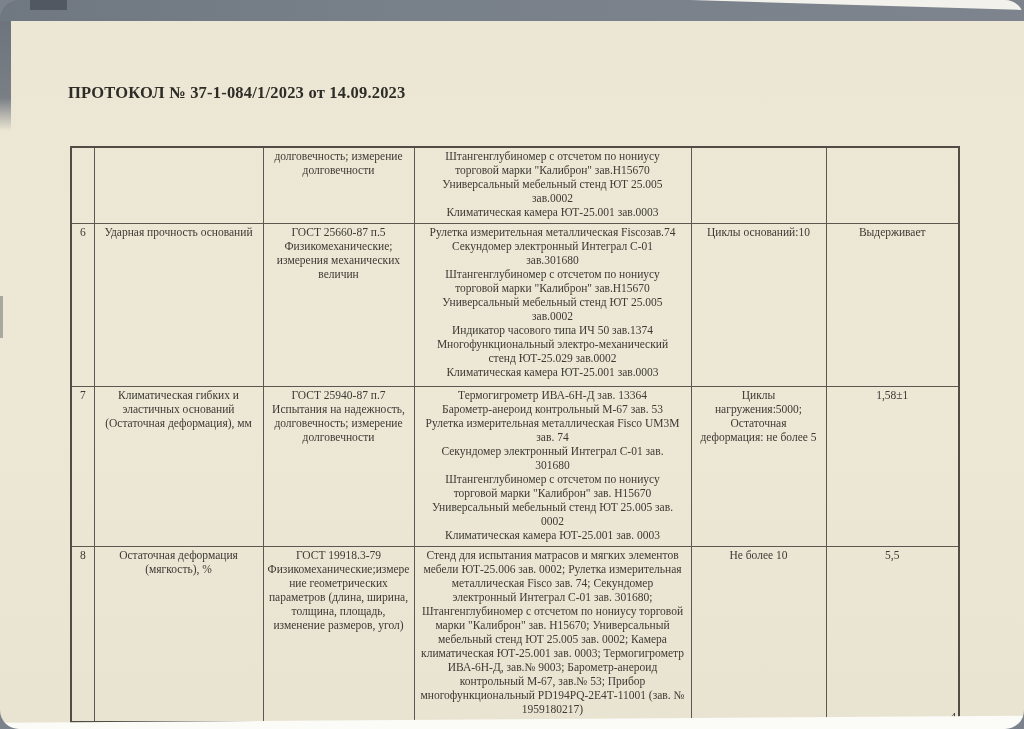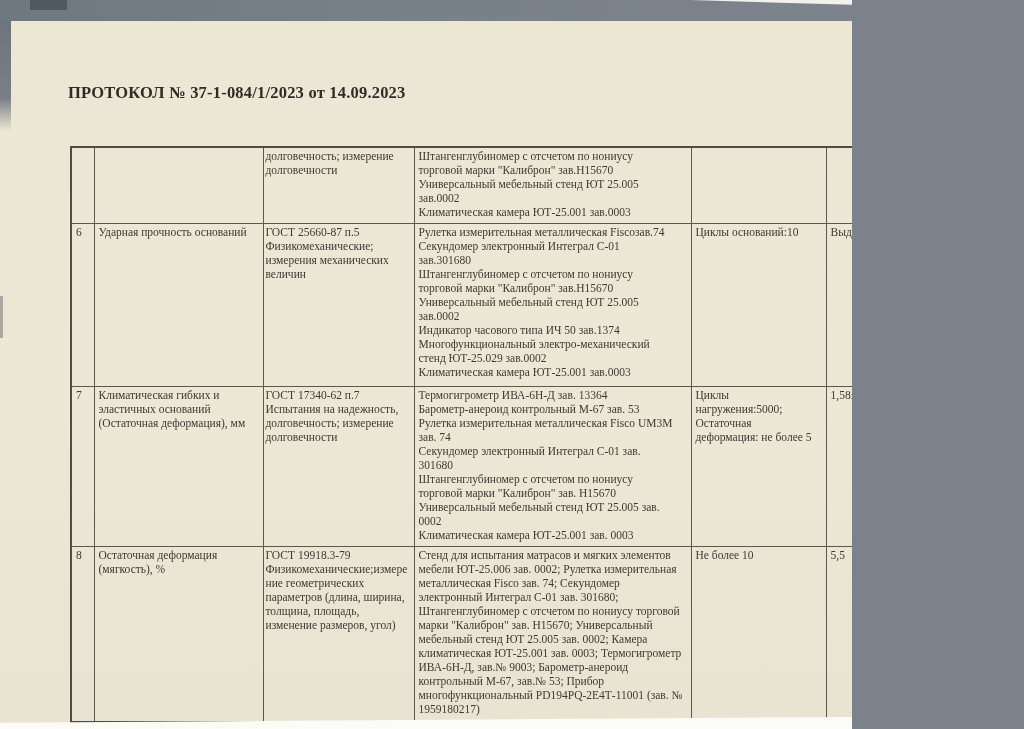--- a/index.html
+++ b/index.html
@@ -1,18 +1,18 @@
 <!DOCTYPE html>
 <html><head>
 <meta charset="utf-8">
 <style>
   html,body{margin:0;padding:0;}
   body{width:1024px;height:729px;overflow:hidden;background:#7b828c;
        font-family:"Liberation Serif","DejaVu Serif",serif;}
-  .stage{position:relative;width:852px;height:729px;overflow:hidden;}
+  .stage{position:relative;width:1024px;height:729px;overflow:hidden;border-radius:19px;}
 
   
   .scan-bar-top{position:absolute;left:0;top:0;width:1024px;height:21px;
     background:linear-gradient(90deg,#6f7781 0%,#78808a 40%,#7d848d 100%);}
   .scan-notch{position:absolute;left:30px;top:0;width:37px;height:10px;background:#515861;}
   .page-edge-top-right{position:absolute;left:690px;top:0;width:334px;height:10px;
     background:#f2f1ec;clip-path:polygon(0 0,100% 0,100% 100%);}
   .left-shadow{position:absolute;left:0;top:21px;width:11px;height:110px;
     background:linear-gradient(180deg,#6d747d 0%,#7a7f85 70%,rgba(122,127,133,0) 100%);}
   .left-tick{position:absolute;left:0;top:296px;width:3px;height:42px;background:#8b8d89;opacity:.7;}
@@ -22,21 +22,21 @@
   
   .paper{position:absolute;left:0;top:21px;width:1024px;height:702px;
     background:linear-gradient(180deg,#ece6d4 0%,#ede7d6 55%,#e9e3d1 100%);}
 
   .title{position:absolute;left:68px;top:62px;margin:0;
     font-size:16.5px;font-weight:bold;letter-spacing:.2px;color:#2e2c26;}
 
   .results-table{position:absolute;left:70px;top:125px;width:888px;
     border-collapse:collapse;table-layout:fixed;
     border:2px solid #504d44;}
-  .results-table td{border:1px solid #5b5850;vertical-align:top;
+  .results-table td{border:1px solid #5b5850;vertical-align:top;text-align:center;
     font-size:11.5px;line-height:1.22;color:#3c3a33;padding:1px 4px;
     white-space:pre-line;overflow-wrap:break-word;overflow:hidden;}
   td.c-method{padding:1px 2px;}
   tr.r0 td{height:73px;}
   tr.r6 td{height:160px;}
   tr.r7 td{height:157px;}
   tr.r8 td{height:172px;}
 
   .page-num{position:absolute;left:940px;top:689px;width:26px;text-align:center;
     font-size:12.5px;color:#3c3a33;}
@@ -87,21 +87,21 @@
 Индикатор часового типа ИЧ 50 зав.1374
 Многофункциональный электро-механический
 стенд ЮТ-25.029 зав.0002
 Климатическая камера ЮТ-25.001 зав.0003</td>
           <td class="c-req">Циклы оснований:10</td>
           <td class="c-res">Выдерживает</td>
         </tr>
         <tr class="r7">
           <td class="c-num">7</td>
           <td class="c-name">Климатическая гибких и эластичных оснований (Остаточная деформация), мм</td>
-          <td class="c-method">ГОСТ 17340-62 п.7
+          <td class="c-method">ГОСТ 25940-87 п.7
 Испытания на надежность, долговечность; измерение долговечности</td>
           <td class="c-equip">Термогигрометр ИВА-6Н-Д зав. 13364
 Барометр-анероид контрольный М-67 зав. 53
 Рулетка измерительная металлическая Fisco UM3M
 зав. 74
 Секундомер электронный Интеграл С-01 зав.
 301680
 Штангенглубиномер с отсчетом по нониусу
 торговой марки "Калиброн" зав. Н15670
 Универсальный мебельный стенд ЮТ 25.005 зав.

